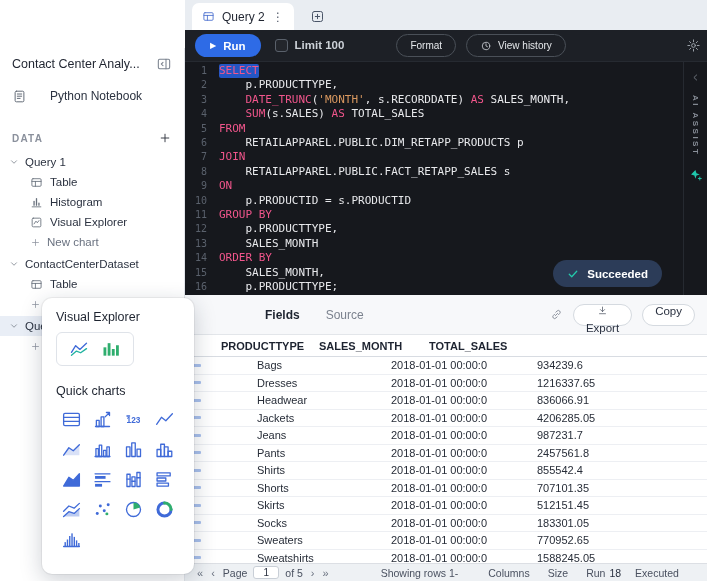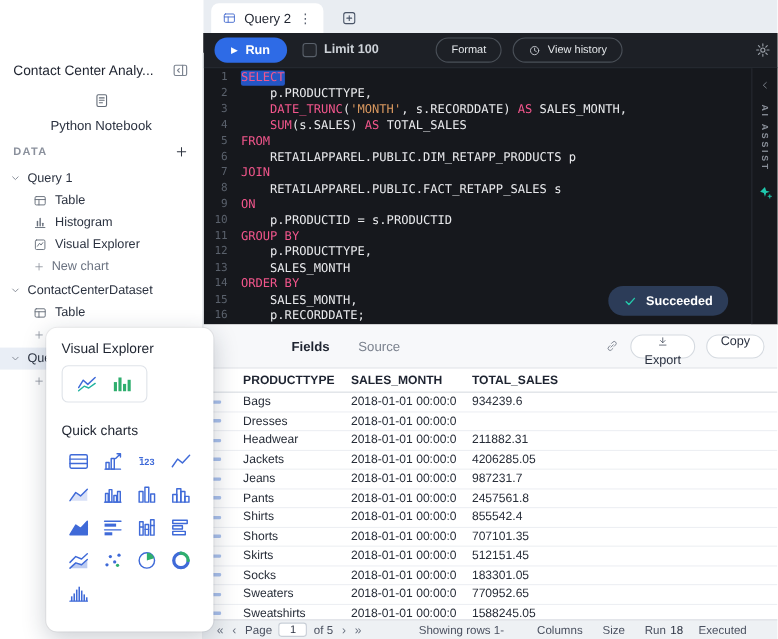--- a/index.html
+++ b/index.html
@@ -7,21 +7,21 @@
   button{border:none;background:none;font:inherit;cursor:pointer;padding:0;}
   .app{position:relative;width:707px;height:581px;overflow:hidden;background:#fff;}
 
   
   .sidebar{position:absolute;left:0;top:0;width:185px;height:100%;background:#fff;border-right:1px solid #e2e5ea;z-index:1;margin-top:48px;}
   .sb-header{display:flex;align-items:center;height:32px;padding:0 12px;}
   .sb-title{font-size:12.5px;color:#1f2430;flex:1;white-space:nowrap;overflow:hidden;}
   .icn{display:inline-flex;align-items:center;justify-content:center;}
   .icn svg{width:16px;height:16px;stroke:currentColor;fill:none;stroke-width:1.6;stroke-linecap:round;stroke-linejoin:round;}
   .sb-collapse{color:#7c8490;}
-  .sb-item{display:flex;align-items:center;gap:8px;height:24px;padding:0 12px;font-size:12px;color:#2b3240;margin-top:4px;cursor:pointer;flex-direction:column;}
+  .sb-item{display:flex;align-items:center;gap:23px;height:24px;padding:0 12px;font-size:12px;color:#2b3240;margin-top:4px;cursor:pointer;}
   .sb-item .icn{color:#646c78;}
   .sb-item .icn svg{width:15px;height:15px;}
   .sb-section{display:flex;align-items:center;height:20px;padding:0 12px;margin-top:20px;}
   .sb-section-label{font-size:10px;font-weight:700;letter-spacing:1.2px;color:#8a909c;flex:1;}
   .sb-plus{color:#2f3540;}
   .sb-plus svg{width:14px;height:14px;}
   .tree{margin-top:4px;}
   .tree-row{display:flex;align-items:center;height:20px;font-size:11.5px;color:#2b3240;padding-right:8px;cursor:pointer;}
   .tree-row.group{padding-left:8px;gap:5px;margin-top:2px;}
   .tree-row.leaf{padding-left:30px;gap:7px;}
@@ -83,21 +83,21 @@
   .res-tab.inactive{color:#7b828e;margin-left:26px;}
   .res-actions{margin-left:auto;display:flex;align-items:center;gap:10px;}
   .link-ic{color:#7b828e;cursor:pointer;}
   .link-ic svg{width:13px;height:13px;}
   .pill-btn{display:flex;align-items:center;gap:6px;height:22px;padding:0 12px;border:1px solid #d5dae0;border-radius:12px;background:#fff;font-size:11.5px;color:#2a3140;flex-direction:column;}
   .pill-btn .icn{color:#4a5160;}
   .pill-btn .icn svg{width:11px;height:11px;}
   .res-table{position:absolute;top:40px;left:0;right:0;bottom:0;font-size:11px;color:#272d38;}
   .thead{display:grid;grid-template-columns:22px 98px 110px 1fr;height:22px;align-items:center;border-bottom:1px solid #d8dce2;font-weight:700;color:#1d2330;}
   .th{padding-left:14px;}
-  .tr{display:grid;grid-template-columns:22px 98px 110px 1fr;height:17.5px;align-items:center;border-bottom:1px solid #edeff3;}
+  .tr{display:grid;grid-template-columns:22px 98px 110px 1fr;height:17.5px;align-items:center;border-bottom:1px solid #edeff3;gap:36px;}
   .td{padding-left:14px;white-space:nowrap;overflow:hidden;}
   .grip{width:10px;height:3px;border-radius:1px;background:#a9c0ec;margin-left:6px;}
 
   
   .statusbar{position:absolute;left:0;right:0;bottom:0;height:18px;background:#eef1f4;border-top:1px solid #dcdfe4;display:flex;align-items:center;padding:0 8px;font-size:10.5px;color:#4a5160;}
   .pg-ic{font-size:11px;color:#6a7280;padding:0 4px;cursor:pointer;}
   .pg-label{margin-left:4px;}
   .pg-input{display:inline-block;width:26px;height:13px;border:1px solid #c9cfd7;border-radius:3px;background:#fff;text-align:center;font-size:10px;color:#2a3140;margin:0 6px;line-height:12px;}
   .pg-total{margin-right:4px;}
   .showing{margin-left:48px;}
@@ -310,21 +310,21 @@
           <div class="code-line"><span class="ln">6</span><span class="tk-id">    RETAILAPPAREL.PUBLIC.DIM_RETAPP_PRODUCTS p</span></div>
           <div class="code-line"><span class="ln">7</span><span class="tk-kw">JOIN</span></div>
           <div class="code-line"><span class="ln">8</span><span class="tk-id">    RETAILAPPAREL.PUBLIC.FACT_RETAPP_SALES s</span></div>
           <div class="code-line"><span class="ln">9</span><span class="tk-kw">ON</span></div>
           <div class="code-line"><span class="ln">10</span><span class="tk-id">    p.PRODUCTID = s.PRODUCTID</span></div>
           <div class="code-line"><span class="ln">11</span><span class="tk-kw">GROUP BY</span></div>
           <div class="code-line"><span class="ln">12</span><span class="tk-id">    p.PRODUCTTYPE,</span></div>
           <div class="code-line"><span class="ln">13</span><span class="tk-id">    SALES_MONTH</span></div>
           <div class="code-line"><span class="ln">14</span><span class="tk-kw">ORDER BY</span></div>
           <div class="code-line"><span class="ln">15</span><span class="tk-id">    SALES_MONTH,</span></div>
-          <div class="code-line"><span class="ln">16</span><span class="tk-id">    p.RECORDDATE;</span></div>
+          <div class="code-line"><span class="ln">16</span><span class="tk-id">    p.PRODUCTTYPE;</span></div>
         </div>
       <div class="ai-strip">
         <span class="icn ai-chev">
             <svg viewBox="0 0 24 24">
               <polyline points="14.5,6.5 8.5,12 14.5,17.5"></polyline>
             </svg>
           </span>
         <span class="ai-label">AI ASSIST</span>
         <span class="icn ai-spark">
             <svg viewBox="0 0 24 24">
@@ -380,26 +380,27 @@
             <div class="tr">
               <div class="grip"></div>
               <div class="td">Bags</div>
               <div class="td">2018-01-01 00:00:00</div>
               <div class="td">934239.6</div>
             </div>
             <div class="tr">
               <div class="grip"></div>
               <div class="td">Dresses</div>
               <div class="td">2018-01-01 00:00:00</div>
+              <div class="td">1216337.65</div>
             </div>
             <div class="tr">
               <div class="grip"></div>
               <div class="td">Headwear</div>
               <div class="td">2018-01-01 00:00:00</div>
-              <div class="td">211882.31</div>
+              <div class="td">836066.91</div>
             </div>
             <div class="tr">
               <div class="grip"></div>
               <div class="td">Jackets</div>
               <div class="td">2018-01-01 00:00:00</div>
               <div class="td">4206285.05</div>
             </div>
             <div class="tr">
               <div class="grip"></div>
               <div class="td">Jeans</div>

